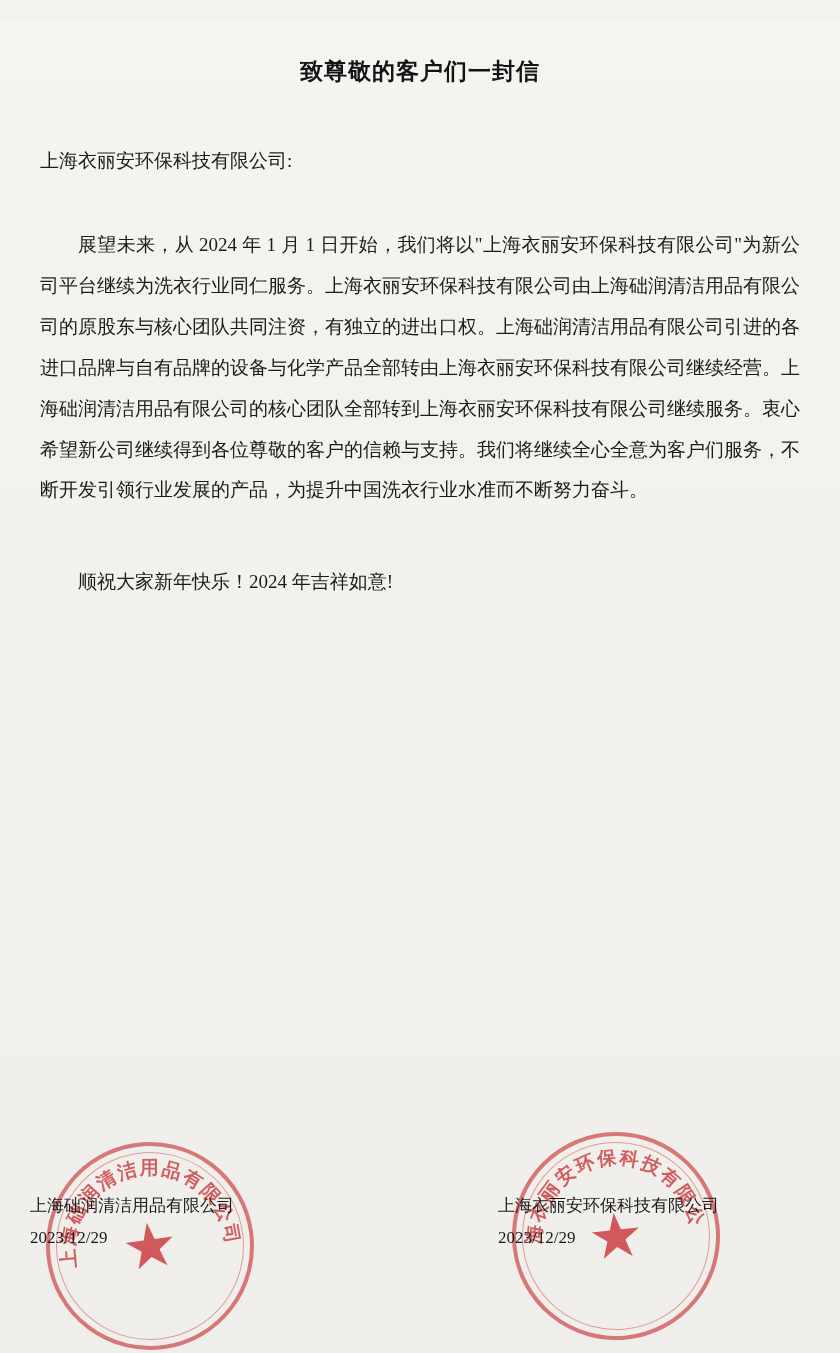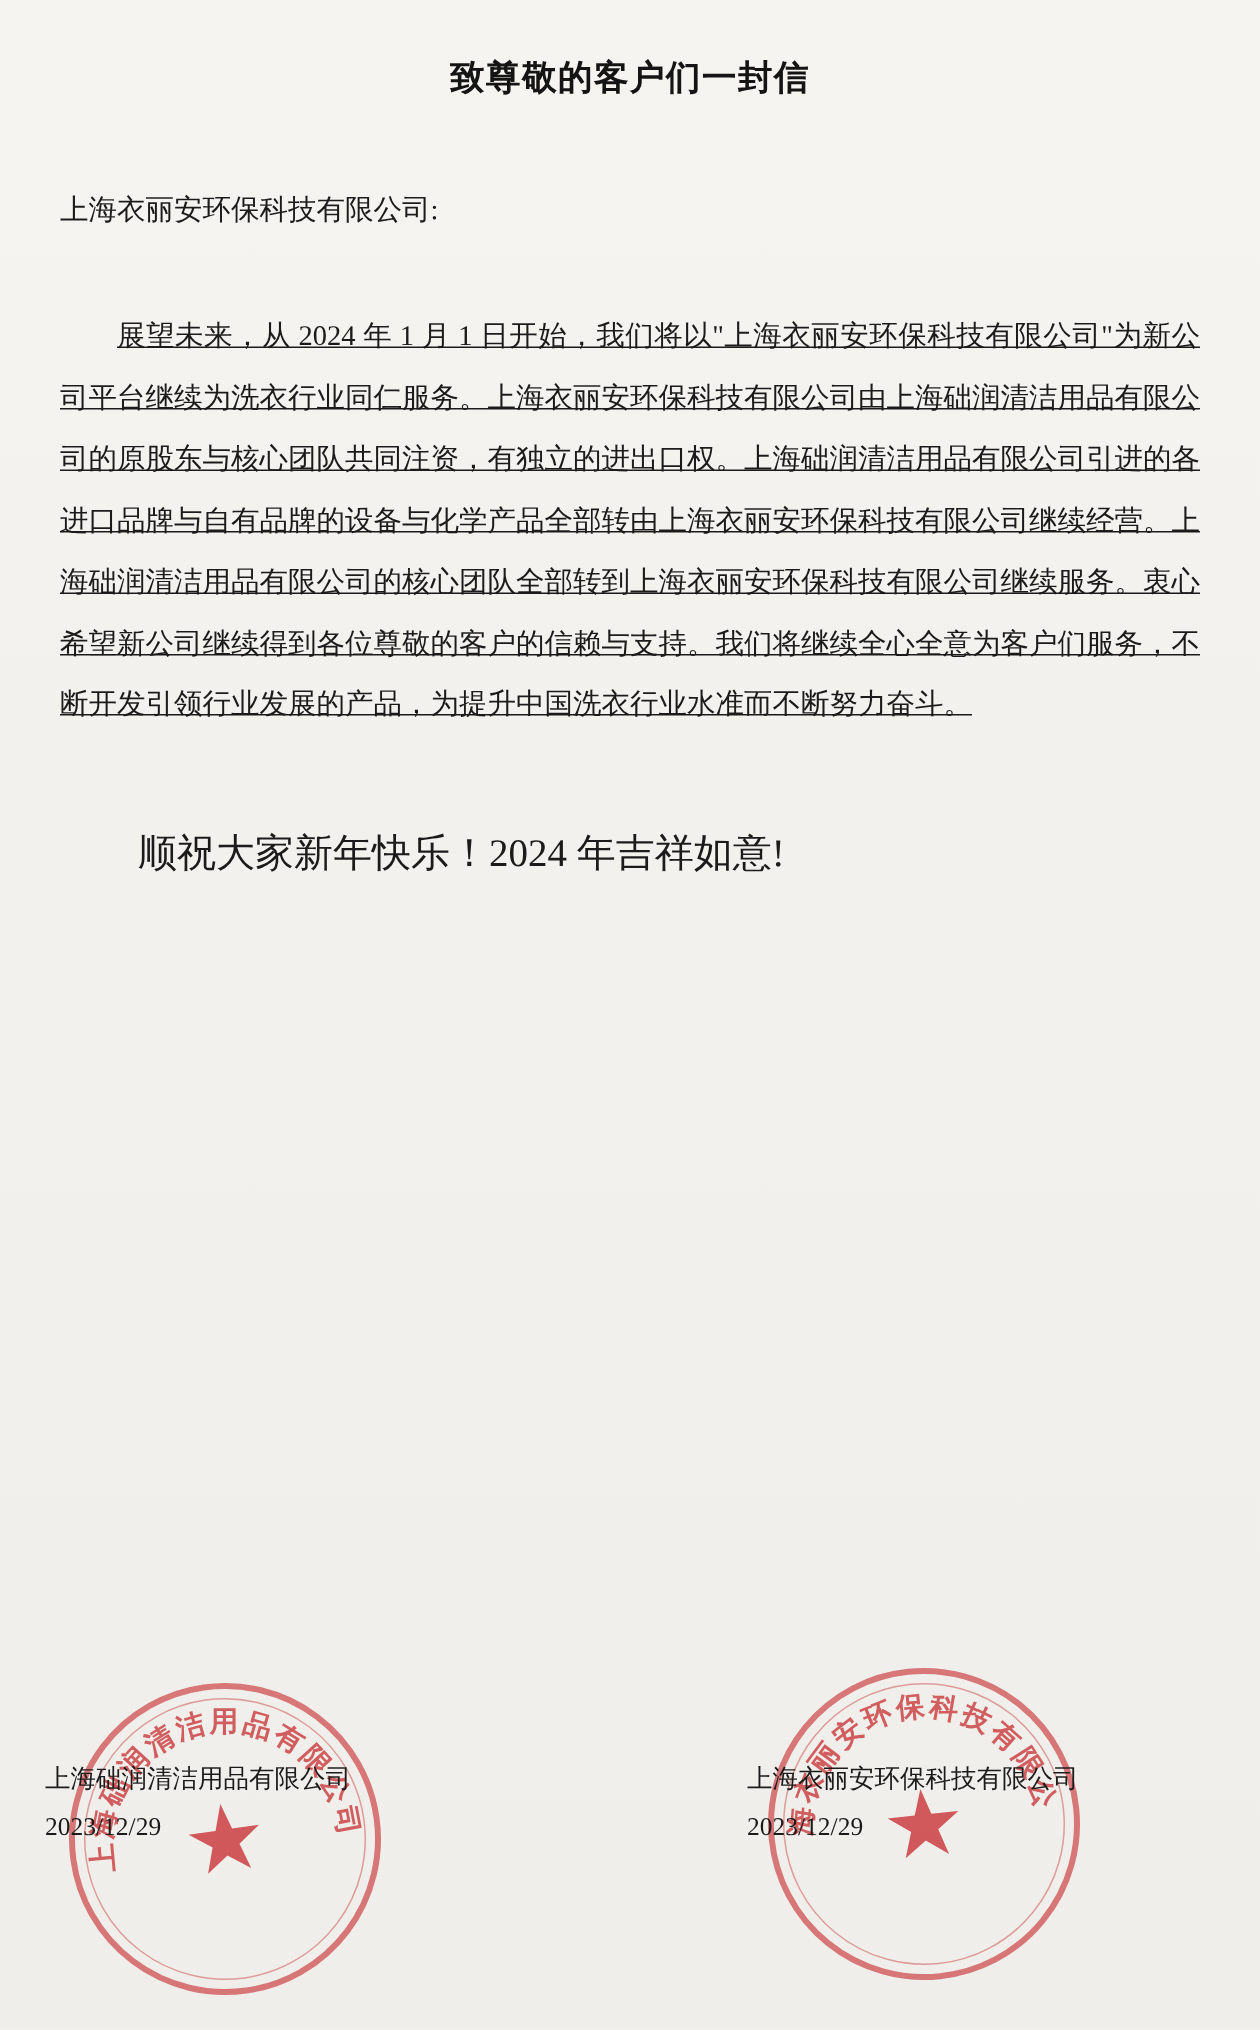--- a/index.html
+++ b/index.html
@@ -24,43 +24,43 @@
     padding: 0 40px;
   }
   .doc-title {
     text-align: center;
     font-size: 23px;
     font-weight: bold;
     letter-spacing: 1px;
     padding-top: 36px;
     color: #141414;
     font-family: "Liberation Sans", "DejaVu Sans", sans-serif;
+    margin-top: 20px;
   }
   .salutation {
     margin-top: 58px;
     font-size: 19px;
     line-height: 1.7;
     color: #1b1b1b;
   }
   .para {
     margin-top: 40px;
     font-size: 19px;
     line-height: 2.15;
     text-align: justify;
     text-justify: inter-ideograph;
     text-indent: 2em;
     color: #1b1b1b;
   }
   .para.tight {
     margin-top: 48px;
-    text-decoration: underline;
   }
   .closing {
     margin-top: 52px;
-    font-size: 26px;
+    font-size: 19px;
     line-height: 2.0;
     text-indent: 2em;
     color: #1b1b1b;
   }
   .signatures {
     position: absolute;
     left: 0;
     right: 0;
     top: 1120px;
     height: 230px;

